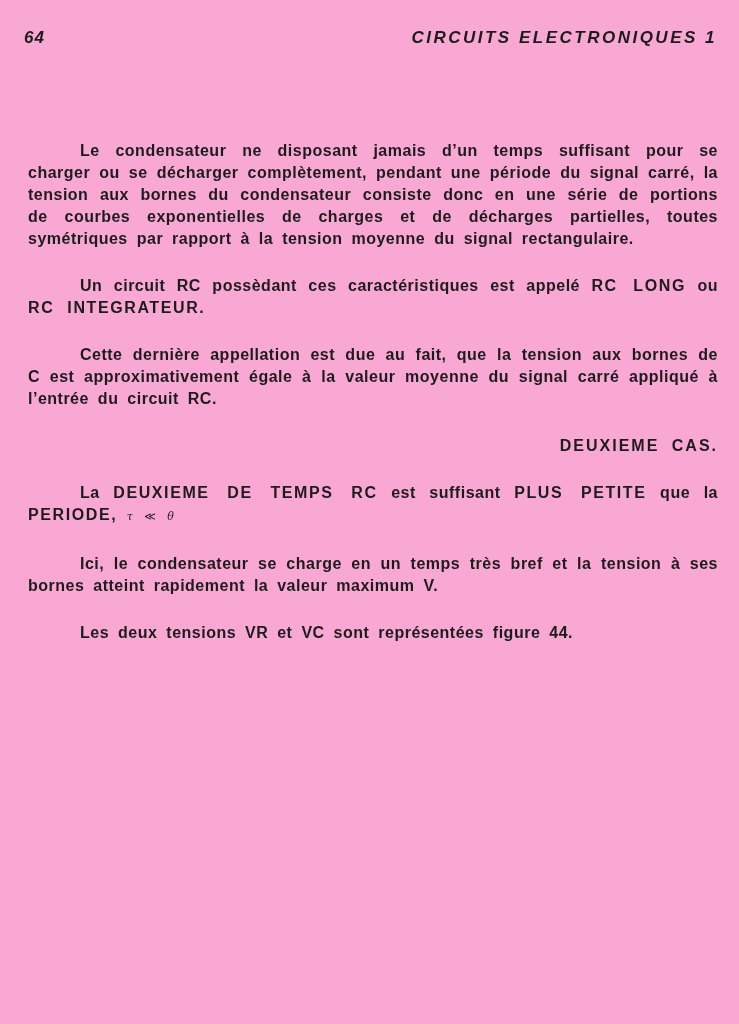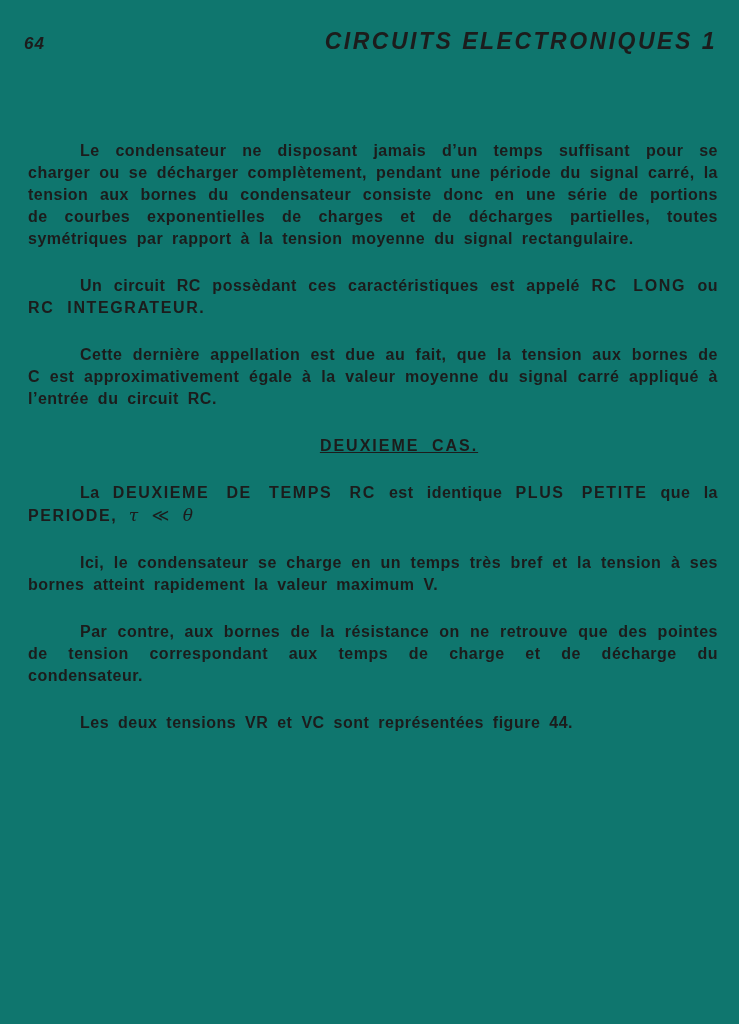--- a/index.html
+++ b/index.html
@@ -5,42 +5,42 @@
   html, body {
     margin: 0;
     padding: 0;
     background: #e9e9e9;
   }
   .page {
     position: relative;
     width: 739px;
     height: 1024px;
     margin: 0;
-    background: #0f766e;
+    background: #f9a8d4;
     color: #1c1c1c;
     font-family: "Liberation Sans", sans-serif;
     overflow: hidden;
   }
   .running-head {
     position: absolute;
     top: 28px;
     left: 24px;
     right: 22px;
     display: flex;
     justify-content: space-between;
     align-items: baseline;
   }
   .running-head .pageno {
     font-size: 17px;
     font-weight: bold;
     font-style: italic;
     letter-spacing: 1px;
   }
   .running-head .title {
-    font-size: 23px;
+    font-size: 17px;
     font-weight: bold;
     font-style: italic;
     letter-spacing: 2.5px;
   }
   .content {
     position: absolute;
     top: 140px;
     left: 28px;
     right: 21px;
   }
@@ -48,34 +48,33 @@
     margin: 0 0 25px 0;
     font-size: 16px;
     font-weight: bold;
     line-height: 22px;
     letter-spacing: 0.5px;
     word-spacing: 4px;
     text-align: justify;
     text-indent: 52px;
   }
   .content p.heading {
-    text-align: center;
+    text-align: right;
     letter-spacing: 2px;
     word-spacing: 6px;
-    text-decoration: underline;
   }
   .sp {
     letter-spacing: 1.6px;
     word-spacing: 7px;
   }
   .formula {
     font-family: "DejaVu Serif", "DejaVu Sans", serif;
     font-style: italic;
     font-weight: normal;
-    font-size: 17px;
+    font-size: 11px;
     letter-spacing: 2px;
   }
 </style>
 </head>
 <body>
 
 <div class="page">
 
   <header class="running-head">
     <span class="pageno">64</span>
@@ -86,25 +85,24 @@
 
     <p>Le condensateur ne disposant jamais d’un temps suffisant pour se charger ou se décharger complètement, pendant une période du signal carré, la tension aux bornes du condensateur consiste donc en une série de portions de courbes exponentielles de charges et de décharges partielles, toutes symétriques par rapport à la tension moyenne du signal rectangu­laire.</p>
 
 
     <p><span>Un circuit RC possèdant ces caractéristiques est appelé </span><span class="sp">RC LONG</span><span> ou </span><span class="sp">RC INTEGRATEUR.</span></p>
 
     <p>Cette dernière appellation est due au fait, que la tension aux bornes de C est approximativement égale à la valeur moyenne du signal carré appliqué à l’entrée du circuit RC.</p>
 
     <p class="heading"><span>DEUXIEME CAS.</span></p>
 
-    <p><span>La </span><span class="sp">DEUXIEME DE TEMPS RC</span><span> est identique </span><span class="sp">PLUS PETITE</span><span> que la </span><span class="sp">PERIODE,</span><span class="formula"> τ ≪ θ</span></p>
+    <p><span>La </span><span class="sp">DEUXIEME DE TEMPS RC</span><span> est suffisant </span><span class="sp">PLUS PETITE</span><span> que la </span><span class="sp">PERIODE,</span><span class="formula"> τ ≪ θ</span></p>
 
     <p>Ici, le condensateur se charge en un temps très bref et la tension à ses bornes atteint rapidement la valeur maximum V.</p>
 
 
-    <p>Par contre, aux bornes de la résistance on ne retrouve que des pointes de tension correspondant aux temps de charge et de décharge du condensateur.</p>
 
     <p>Les deux tensions VR et VC sont représentées figure 44.</p>
 
 
   </main>
 
 </div>
 
 </body></html>

